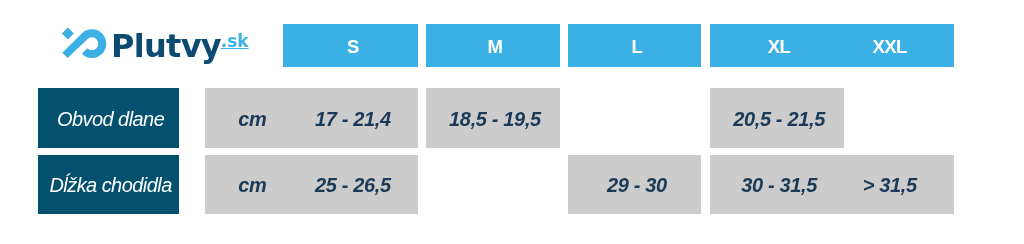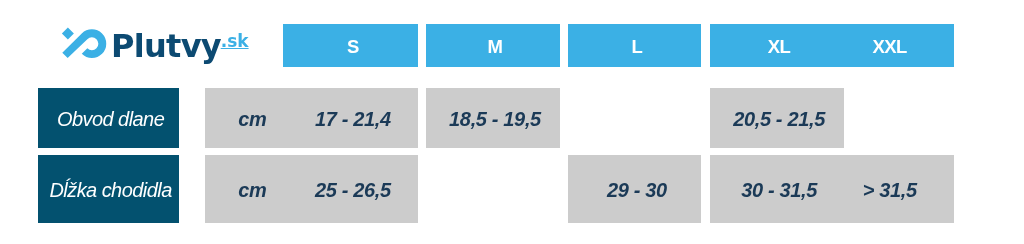--- a/index.html
+++ b/index.html
@@ -24,21 +24,21 @@
       letter-spacing:-0.6px;padding-top:3px;}
   .gray{background:#cccccc;color:#1b3a57;font-weight:bold;font-style:italic;
         font-size:20px;letter-spacing:-0.35px;padding-top:2px;}
   .navy{background:#03516f;color:#ffffff;font-weight:normal;font-style:italic;
         font-size:20px;letter-spacing:-0.55px;padding-top:2px;}
 
   
   .hr{top:23.7px;height:43px;}
   
   .r1{top:87.9px;height:60.4px;}
-  .r2{top:155.2px;height:68px;}
+  .r2{top:155.2px;height:59px;}
   
   .cLabel{left:37.7px;width:141.8px;}
   .cUnit{left:195px;width:90.8px;margin-left:10px;}
   .c0{left:283.3px;width:135.2px;}
   .c1{left:426.3px;width:133.4px;}
   .c2{left:568.3px;width:133.1px;}
   .c3{left:710.4px;width:133.3px;}
   .c4{left:821px;width:133.4px;}
 </style>
 </head>

